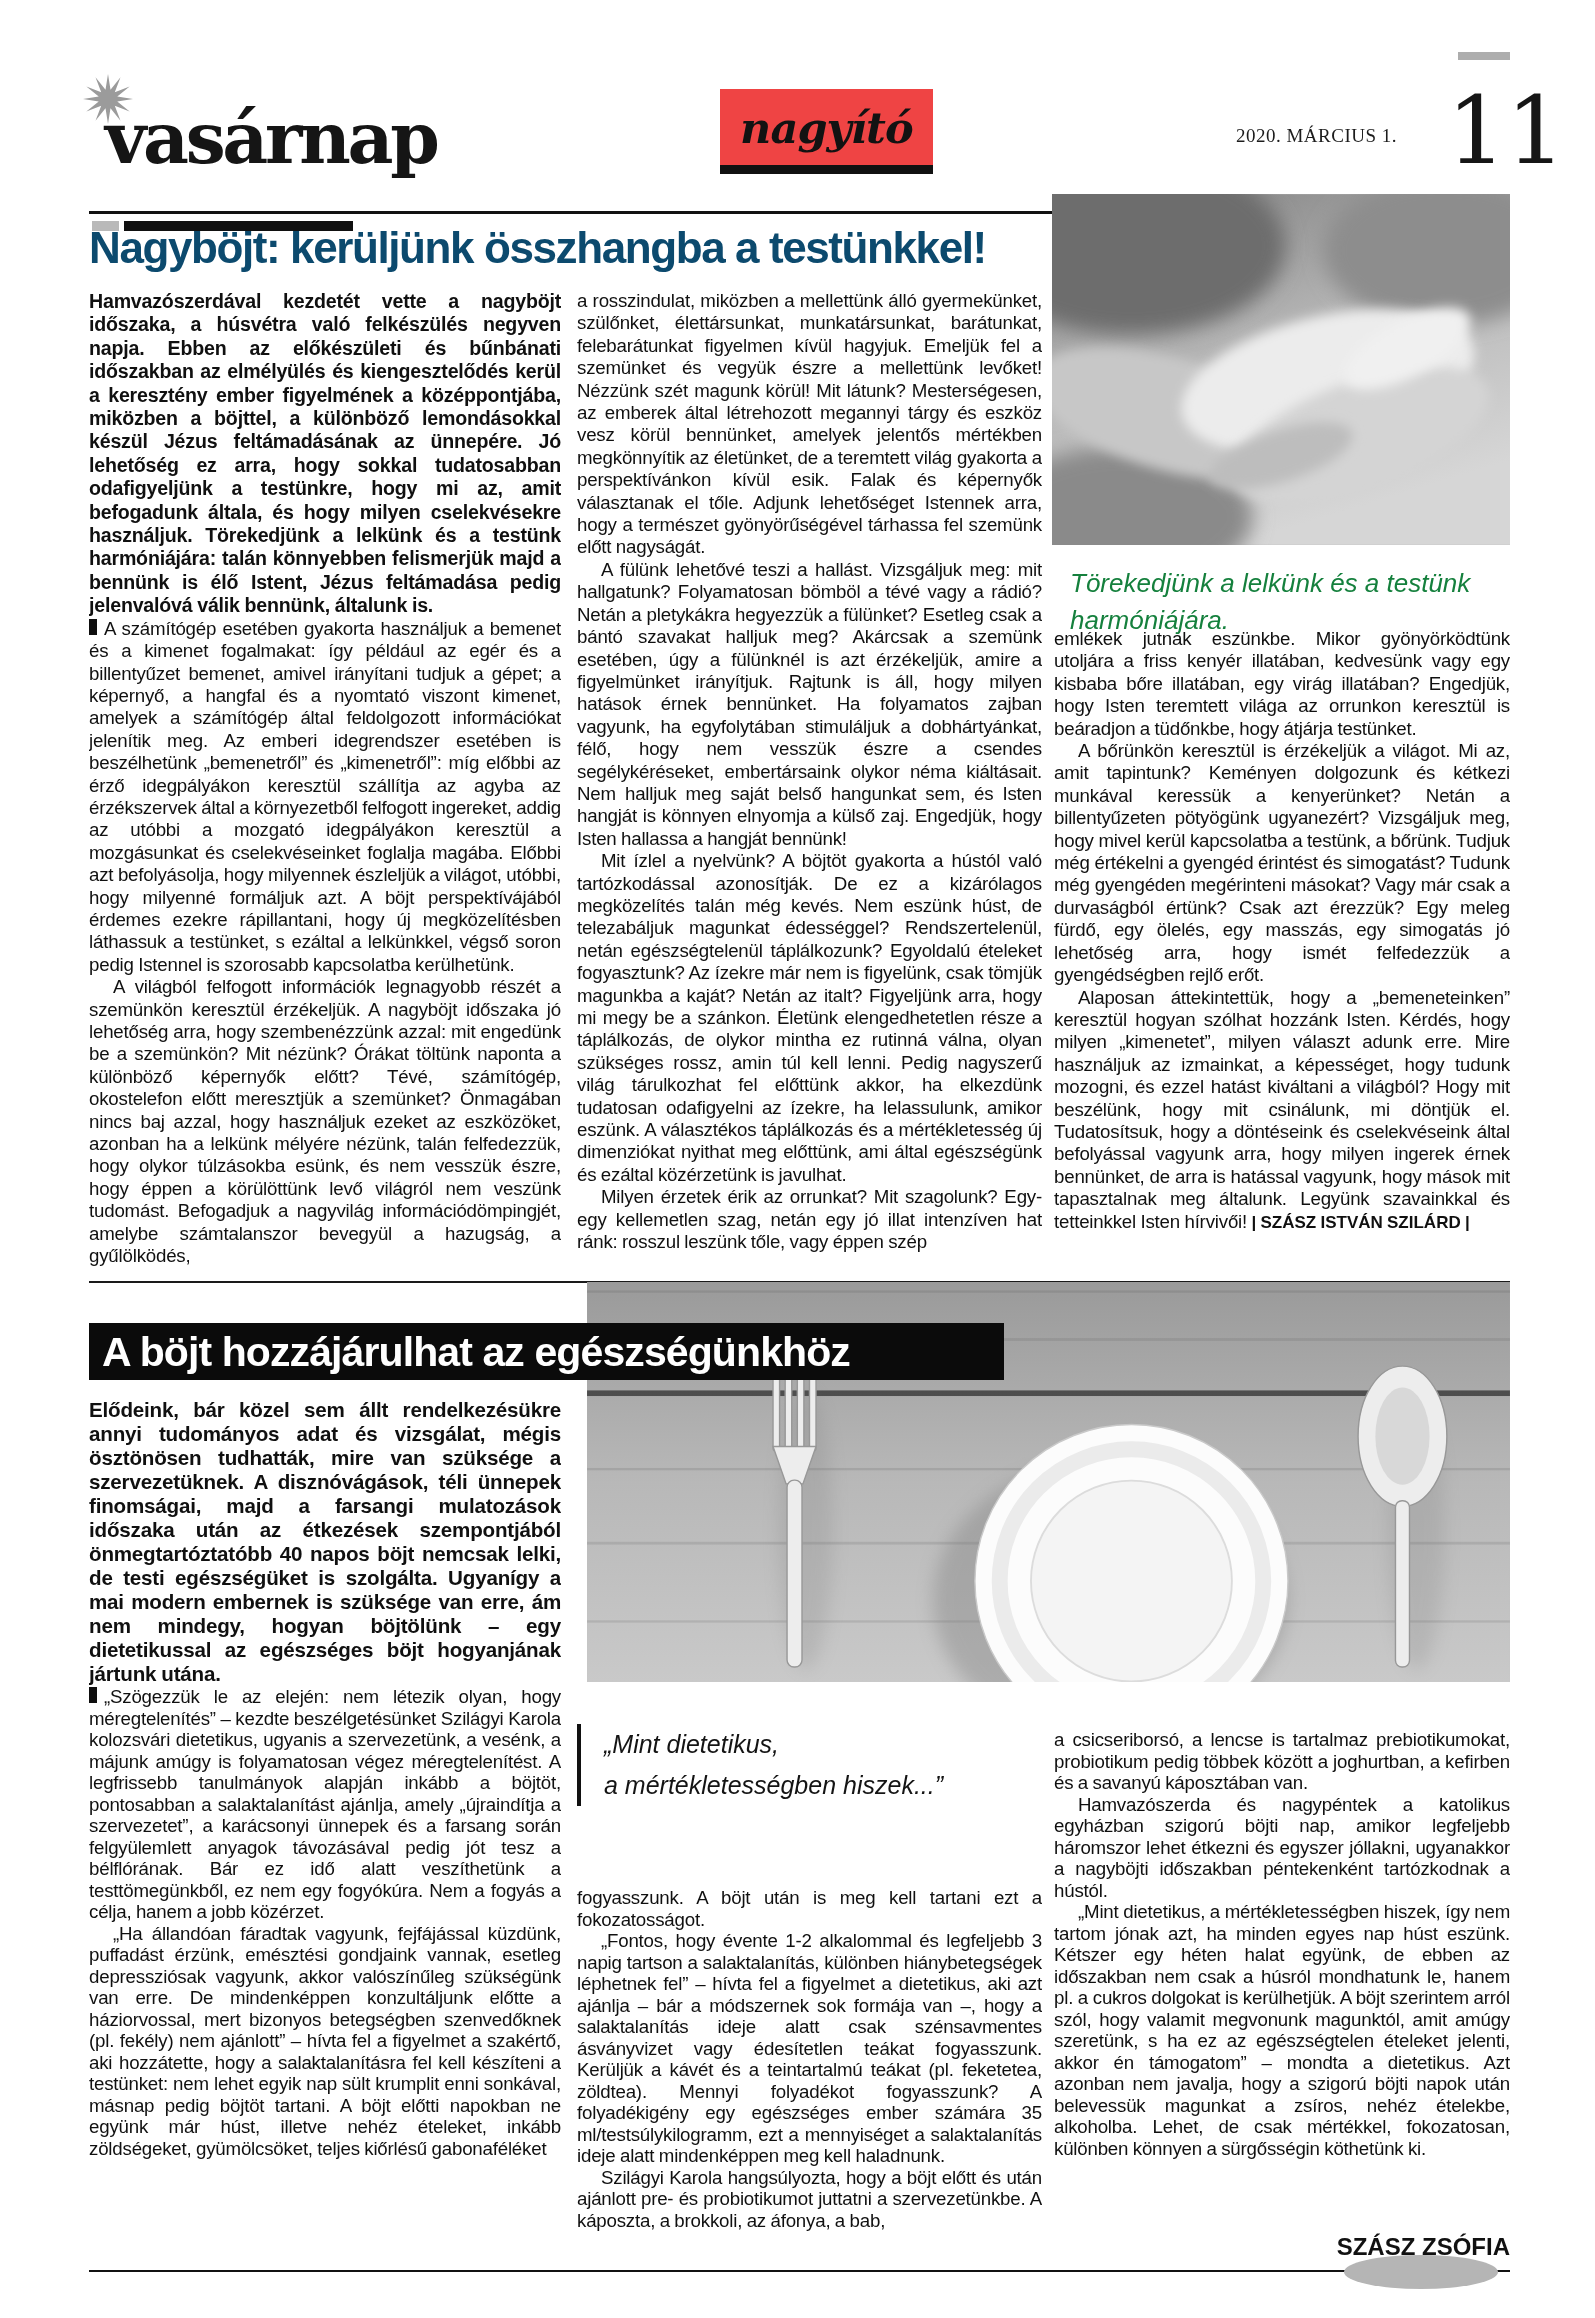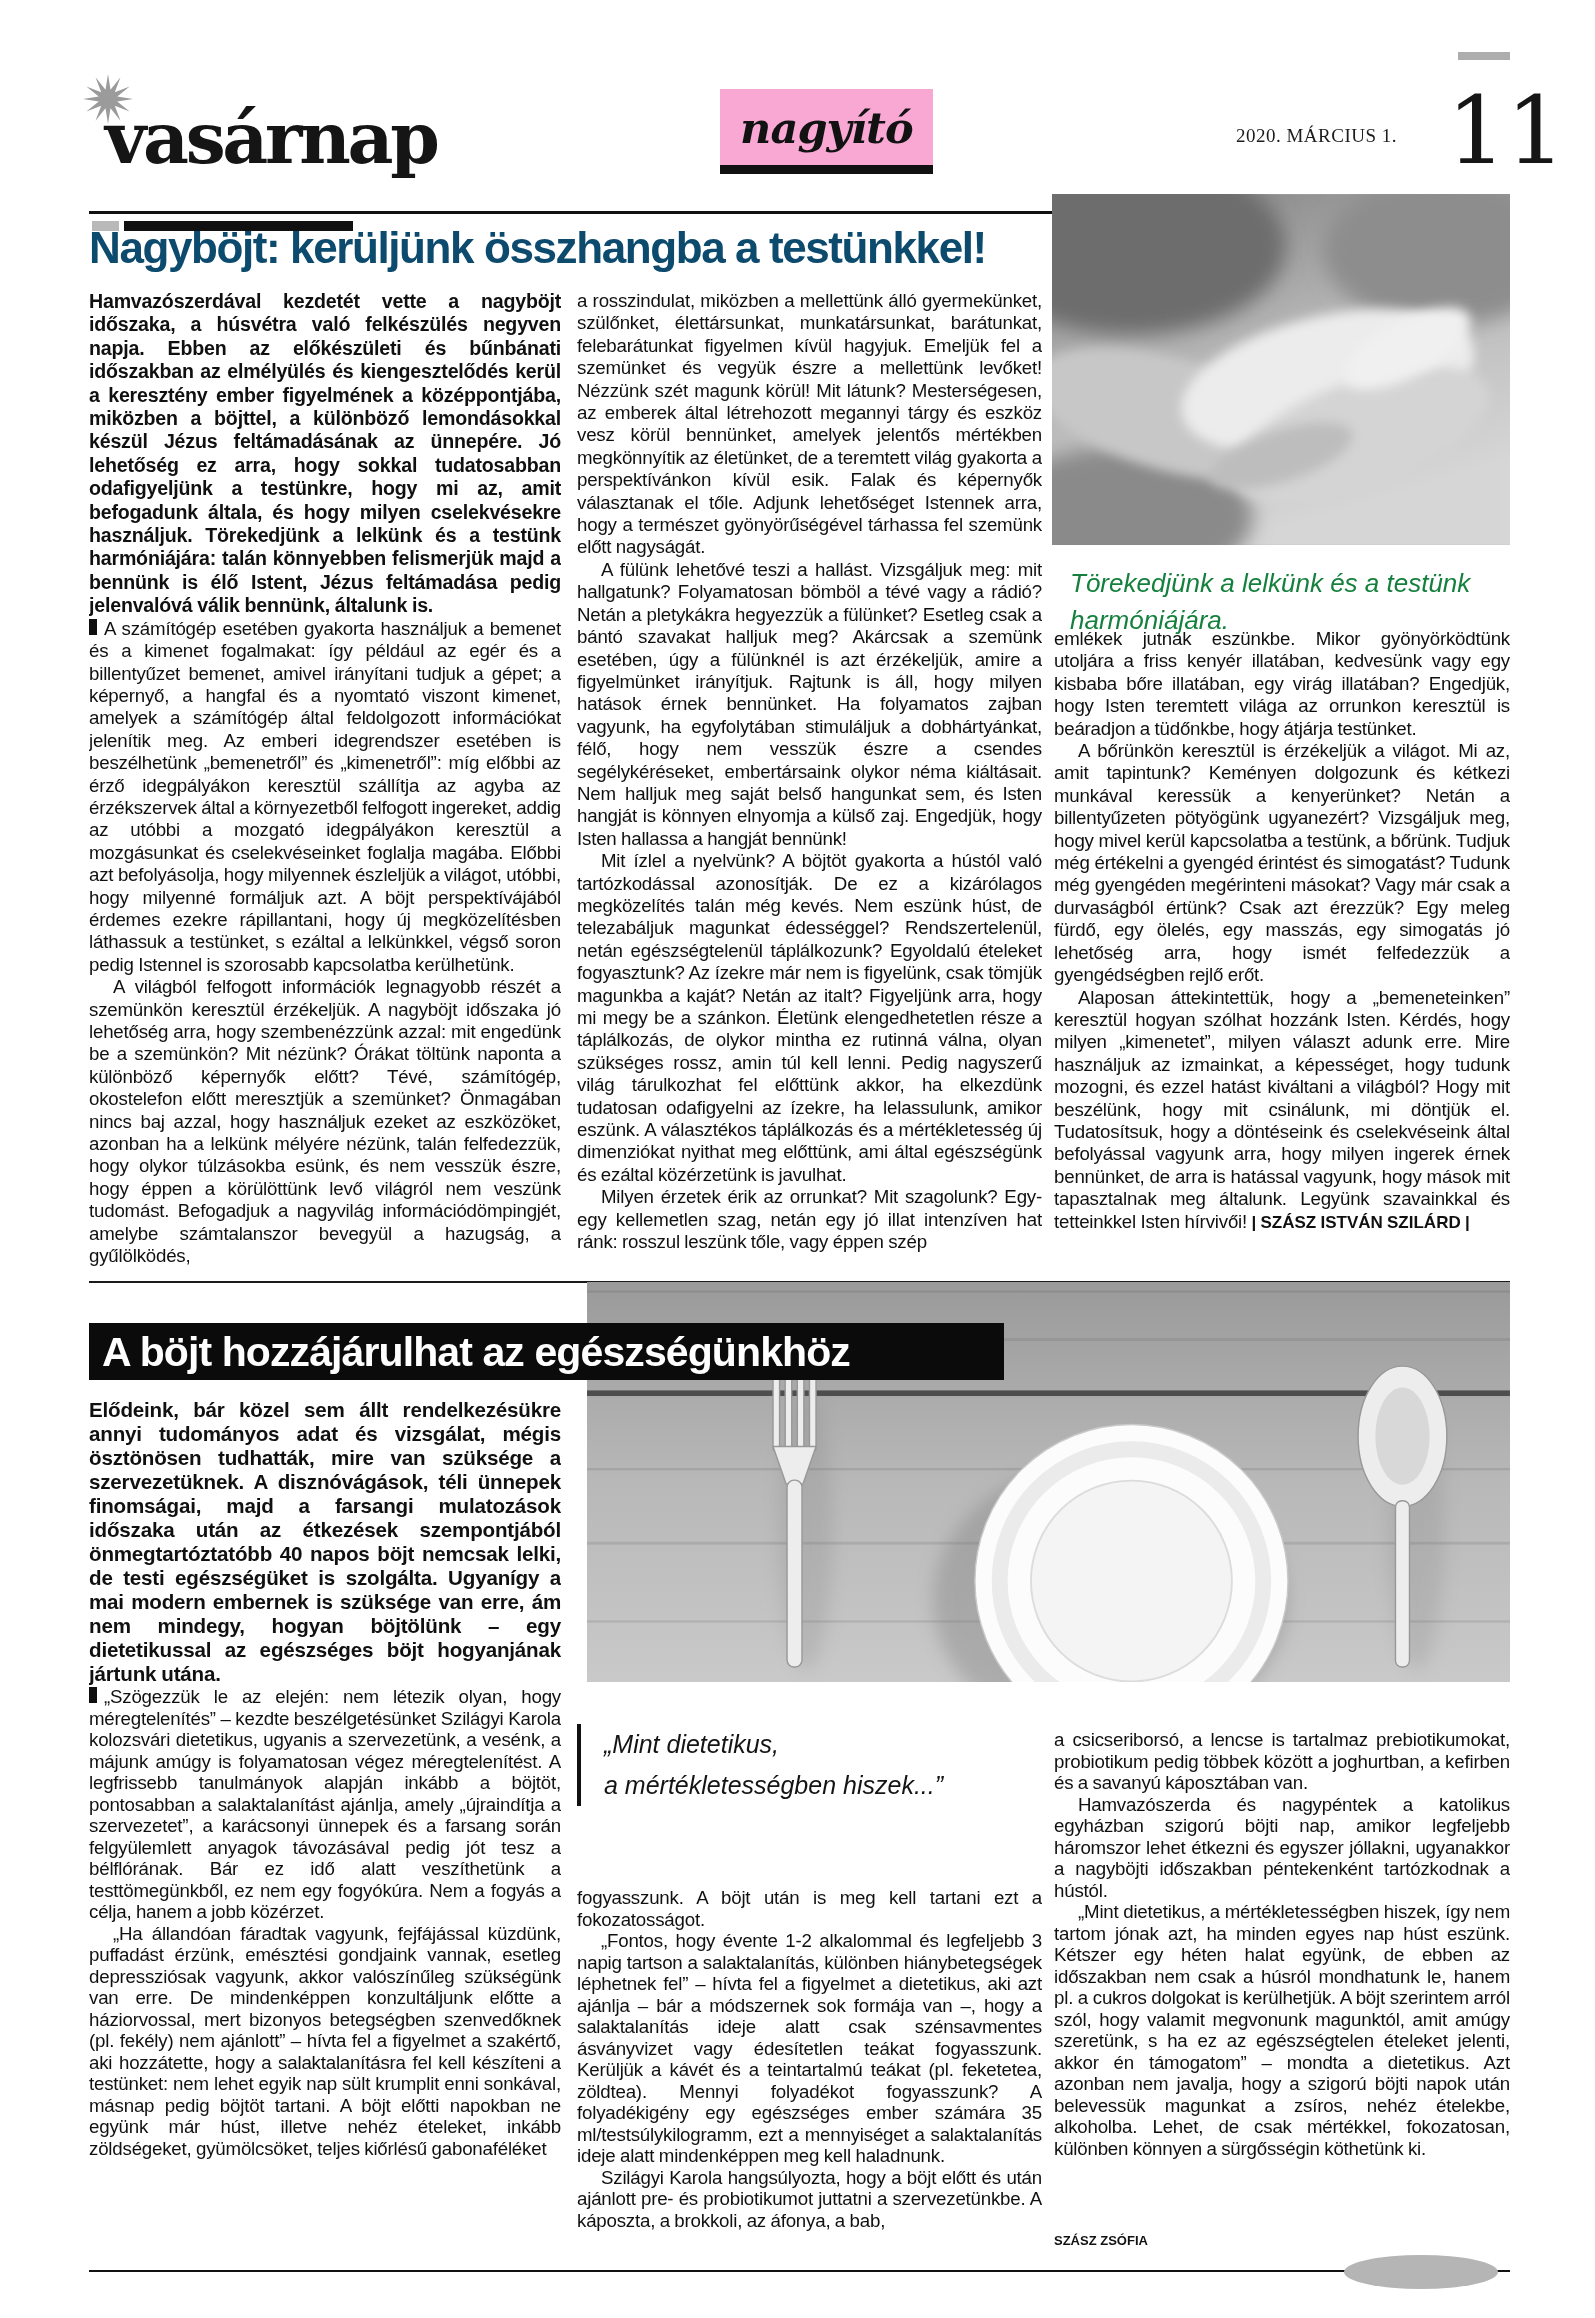--- a/index.html
+++ b/index.html
@@ -4,21 +4,21 @@
 <style>
   html,body{margin:0;padding:0;background:#888;}
   #page{position:relative;width:1595px;height:2319px;background:#fff;overflow:hidden;
         font-family:"Liberation Sans",sans-serif;color:#111;}
   
   .logo-text{position:absolute;left:105px;top:96px;font-family:"DejaVu Serif",serif;
              font-weight:bold;font-size:71px;letter-spacing:-3.3px;color:#151515;}
   .star{position:absolute;left:83px;top:74px;}
   .logo-underline-gray{position:absolute;left:92px;top:221px;width:27px;height:10.3px;background:#b9b9b9;}
   .logo-underline{position:absolute;left:124px;top:221px;width:229px;height:10.3px;background:#101010;}
-  .section-box{position:absolute;left:720px;top:89px;width:213px;height:76px;background:#f9a8d4;}
+  .section-box{position:absolute;left:720px;top:89px;width:213px;height:76px;background:#ef4444;}
   .section-text{width:100%;height:100%;text-align:center;line-height:79px;
                 font-family:"DejaVu Serif",serif;font-style:italic;font-weight:bold;
                 font-size:43px;color:#121212;letter-spacing:-0.9px;}
   .section-underline{position:absolute;left:0;top:76px;width:213px;height:9.3px;background:#111;}
   .date{position:absolute;left:1196px;top:125px;width:201px;text-align:right;
         font-family:"Liberation Serif",serif;font-size:19px;letter-spacing:0.5px;color:#1c1c1c;}
   .pagenum{position:absolute;left:1447px;top:61px;width:70px;
            font-family:"DejaVu Serif",serif;font-size:93px;line-height:140px;color:#161616;}
   .pn-bar{position:absolute;left:1458px;width:52px;height:7.5px;background:#adadad;}
   .pn-bar-top{top:52px;} .pn-bar-bottom{top:200px;}
@@ -45,22 +45,22 @@
   .photo2{position:absolute;left:587px;top:1282px;width:923px;height:400px;overflow:hidden;background:#b3b3b3;}
   .h2bar{position:absolute;left:89px;top:1323px;width:915px;height:57px;background:#0b0b0b;z-index:4;}
   .h2text{padding-left:13px;color:#fff;font-weight:bold;font-size:41px;line-height:58px;
           letter-spacing:-0.9px;white-space:nowrap;}
   #a2c1{left:89px;top:1398px;width:472px;height:869px;line-height:21.5px;}
   .quote2{position:absolute;left:577px;top:1724px;width:465px;border-left:4.7px solid #111;
           padding-left:23px;box-sizing:border-box;font-style:italic;font-size:25px;
           line-height:41px;color:#141414;}
   #a2c2{left:577px;top:1887px;width:465px;height:374px;line-height:21.5px;}
   #a2c3{left:1054px;top:1729px;width:456px;height:500px;line-height:21.5px;}
-  .byline2{position:absolute;left:1054px;top:2233px;width:456px;text-align:left;
-           font-weight:bold;font-size:13px;color:#111;}
+  .byline2{position:absolute;left:1054px;top:2233px;width:456px;text-align:right;
+           font-weight:bold;font-size:24px;color:#111;}
   .footer-rule{position:absolute;left:89px;top:2270px;width:1421px;height:1.9px;background:#111;}
   .footer-ellipse{position:absolute;left:1344px;top:2255px;width:154px;height:34px;
                   background:#b5b5b5;border-radius:50%;}
 </style>
 </head>
 <body>
 
 <div id="page">
 
   <svg class="star" width="50" height="50" viewBox="0 0 104 104">

